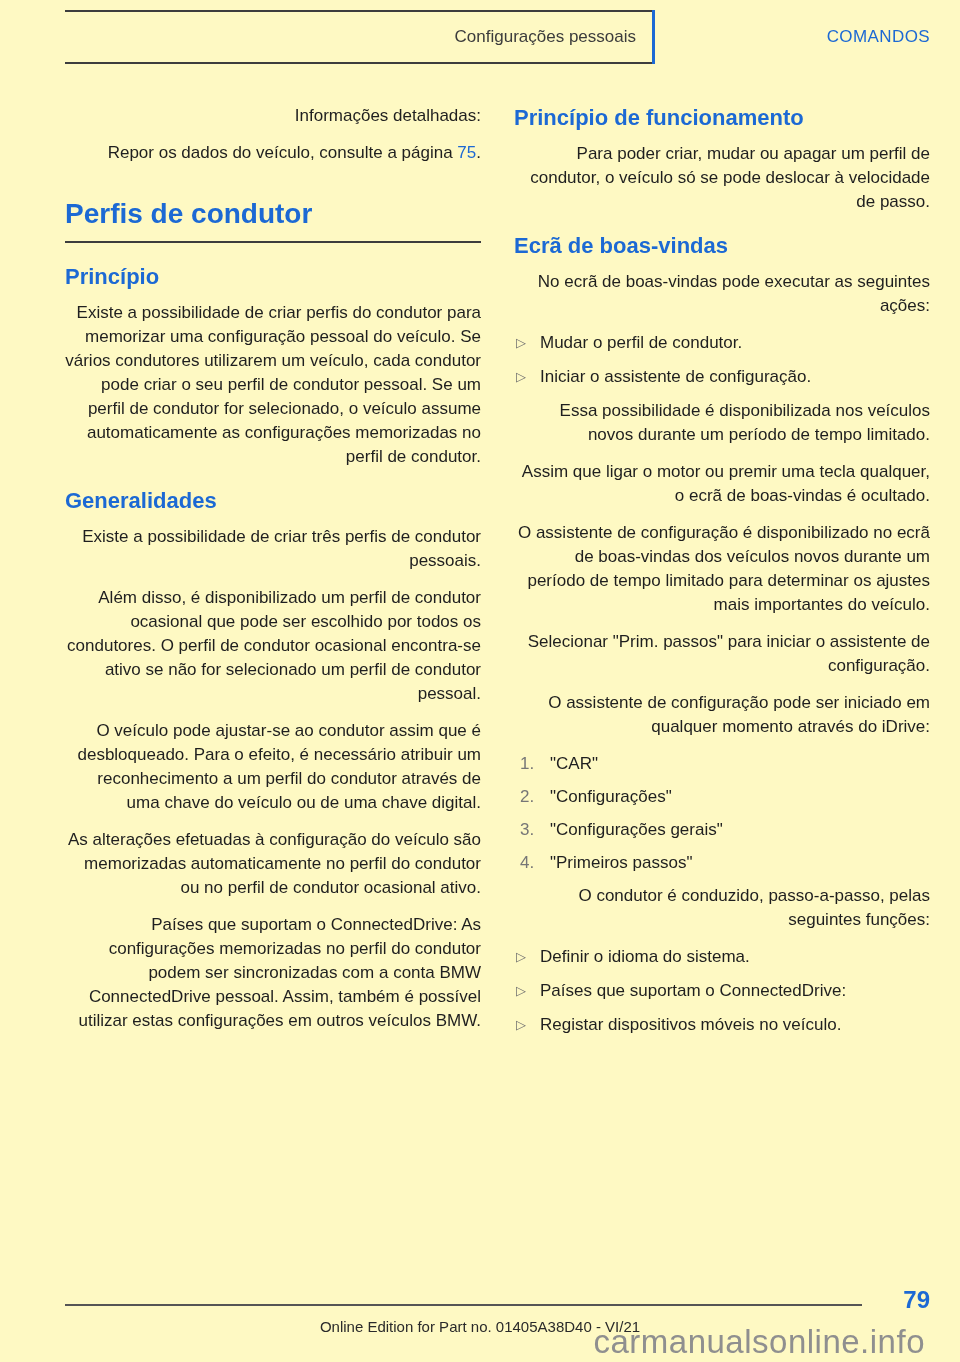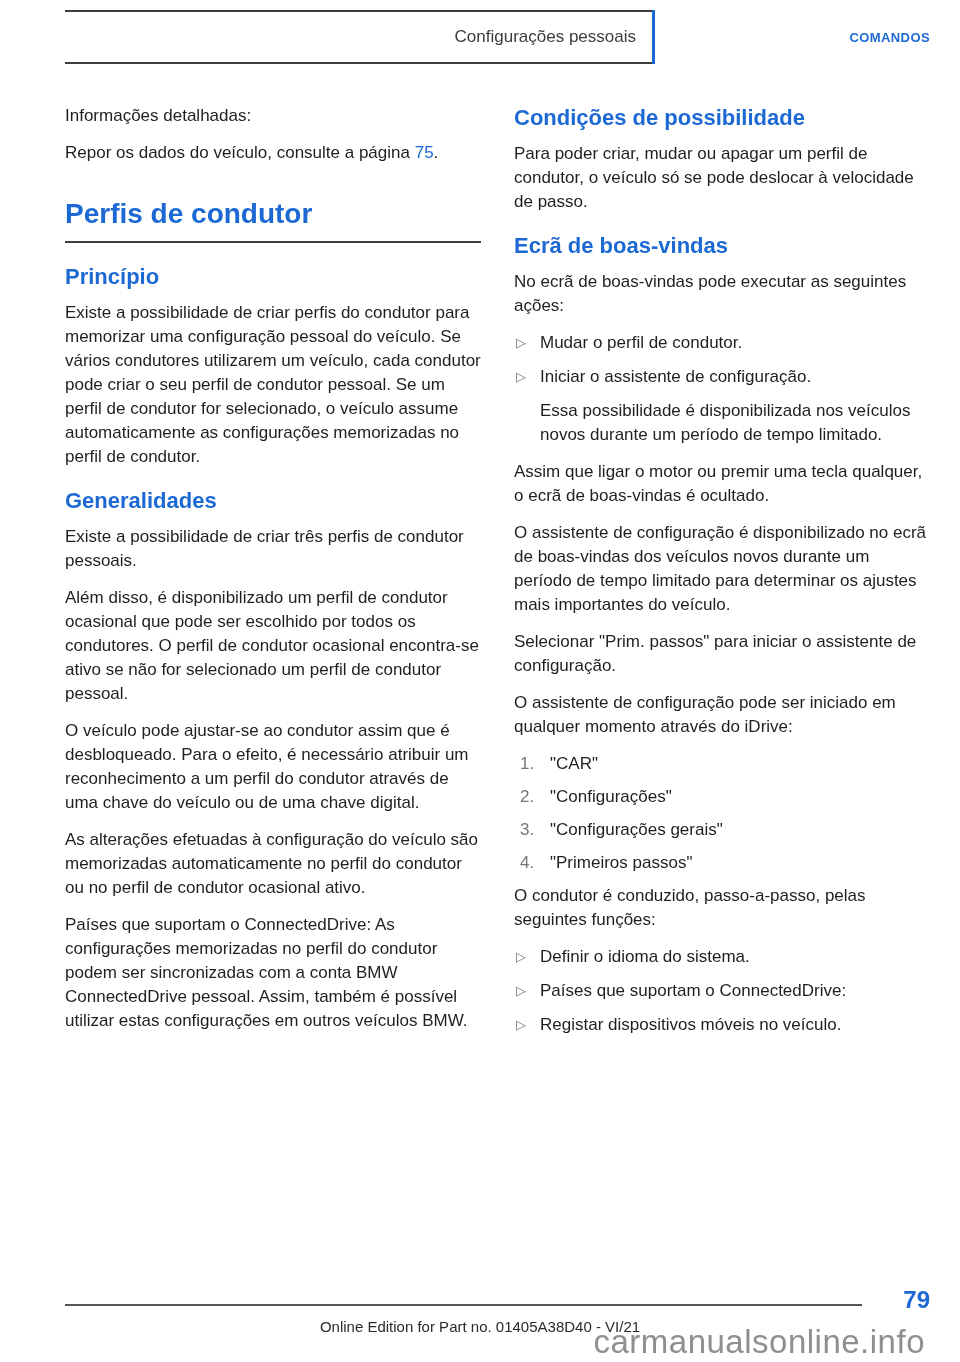--- a/index.html
+++ b/index.html
@@ -1,38 +1,38 @@
 <!DOCTYPE html>
 <html lang="pt"><head>
 <meta charset="utf-8">
 <style>
   * { margin:0; padding:0; box-sizing:border-box; }
   body { background:#e8e8e8; font-family:"Liberation Sans","DejaVu Sans",sans-serif; }
   .page {
-    position:relative; width:960px; height:1362px; background:#ffffff;
+    position:relative; width:960px; height:1362px; background:#fef9c3;
     margin:0 auto; overflow:hidden;
   }
 
   
   .header { position:absolute; top:10px; left:65px; right:30px; height:54px; display:flex; }
   .header-left {
     flex:0 0 587px; border-top:2px solid #3d3d3d; border-bottom:2px solid #3d3d3d;
     display:flex; align-items:center; justify-content:flex-end; padding-right:16px;
   }
   .header-divider { width:3px; background:#1c69d4; }
   .header-right { flex:1; display:flex; align-items:center; justify-content:flex-end; }
   .chapter { font-size:17px; color:#3c3c3c; }
-  .tab { font-size:13px; font-weight:bold; color:#1c69d4; letter-spacing:0.4px; }
+  .tab { font-size:17px; font-weight:normal; color:#1c69d4; letter-spacing:0.4px; }
 
   
   .content { position:absolute; top:104px; left:65px; width:865px; display:flex; gap:33px; }
   .col { width:416px; }
   .body {
     font-size:17px; line-height:24px; color:#1f1f1f; margin-bottom:13px;
-    text-align:left; hyphens:auto; -webkit-hyphens:auto;
+    text-align:right; hyphens:auto; -webkit-hyphens:auto;
   }
   .h1 { font-size:28px; line-height:34px; color:#1c69d4; font-weight:bold; margin-top:32px; }
   .h1-rule { border-top:2px solid #3d3d3d; margin-top:10px; margin-bottom:20px; }
   .h2 { font-size:22px; line-height:28px; color:#1c69d4; font-weight:bold; margin-top:18px; margin-bottom:10px; hyphens:auto; }
   .h2.first { margin-top:0; }
   .page-link { color:#1c69d4; text-decoration:none; cursor:pointer; }
 
   .bullet { display:flex; margin-bottom:10px; }
   .marker { flex:0 0 26px; color:#6e6e6e; font-size:13px; line-height:24px; padding-left:2px; }
   .bullet-text { flex:1; font-size:17px; line-height:24px; color:#1f1f1f; hyphens:auto; }
@@ -77,21 +77,21 @@
 
       <h2 class="h2">Generalidades</h2>
       <p class="body">Existe a possibilidade de criar três perfis de condutor pessoais.</p>
       <p class="body">Além disso, é disponibilizado um perfil de condutor ocasional que pode ser escolhido por todos os condutores. O perfil de condutor ocasional encontra-se ativo se não for selecionado um perfil de condutor pessoal.</p>
       <p class="body">O veículo pode ajustar-se ao condutor assim que é desbloqueado. Para o efeito, é necessário atribuir um reconhecimento a um perfil do condutor através de uma chave do veículo ou de uma chave digital.</p>
       <p class="body">As alterações efetuadas à configuração do veículo são memorizadas automaticamente no perfil do condutor ou no perfil de condutor ocasional ativo.</p>
       <p class="body">Países que suportam o ConnectedDrive: As configurações memorizadas no perfil do condutor podem ser sincronizadas com a conta BMW ConnectedDrive pessoal. Assim, também é possível utilizar estas configurações em outros veículos BMW.</p>
     </div>
 
     <div class="col">
-      <h2 class="h2 first">Condições de possibilidade</h2>
+      <h2 class="h2 first">Princípio de funcionamento</h2>
       <p class="body">Para poder criar, mudar ou apagar um perfil de condutor, o veículo só se pode deslocar à velocidade de passo.</p>
 
       <h2 class="h2">Ecrã de boas-vindas</h2>
       <p class="body">No ecrã de boas-vindas pode executar as seguintes ações:</p>
 
       <div class="bullet">
         <span class="marker">▷</span>
         <span class="bullet-text">Mudar o perfil de condutor.</span>
       </div>
       <div class="bullet">

